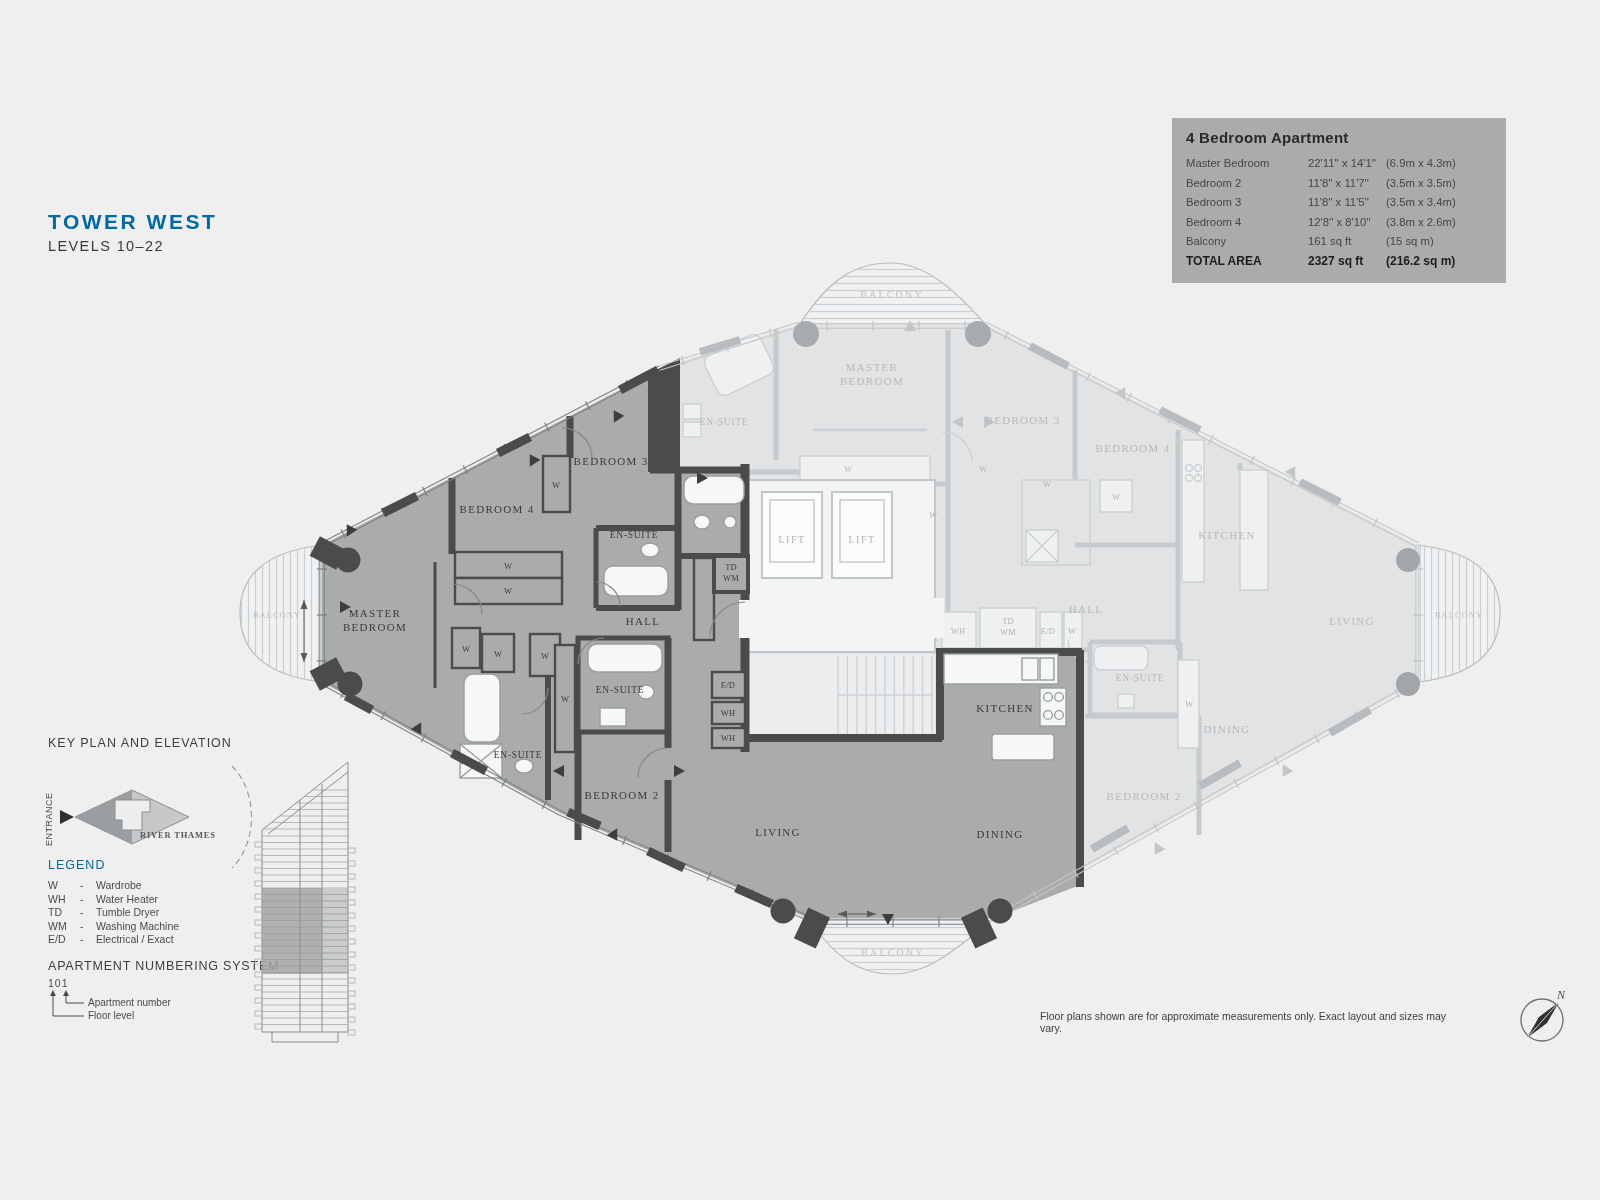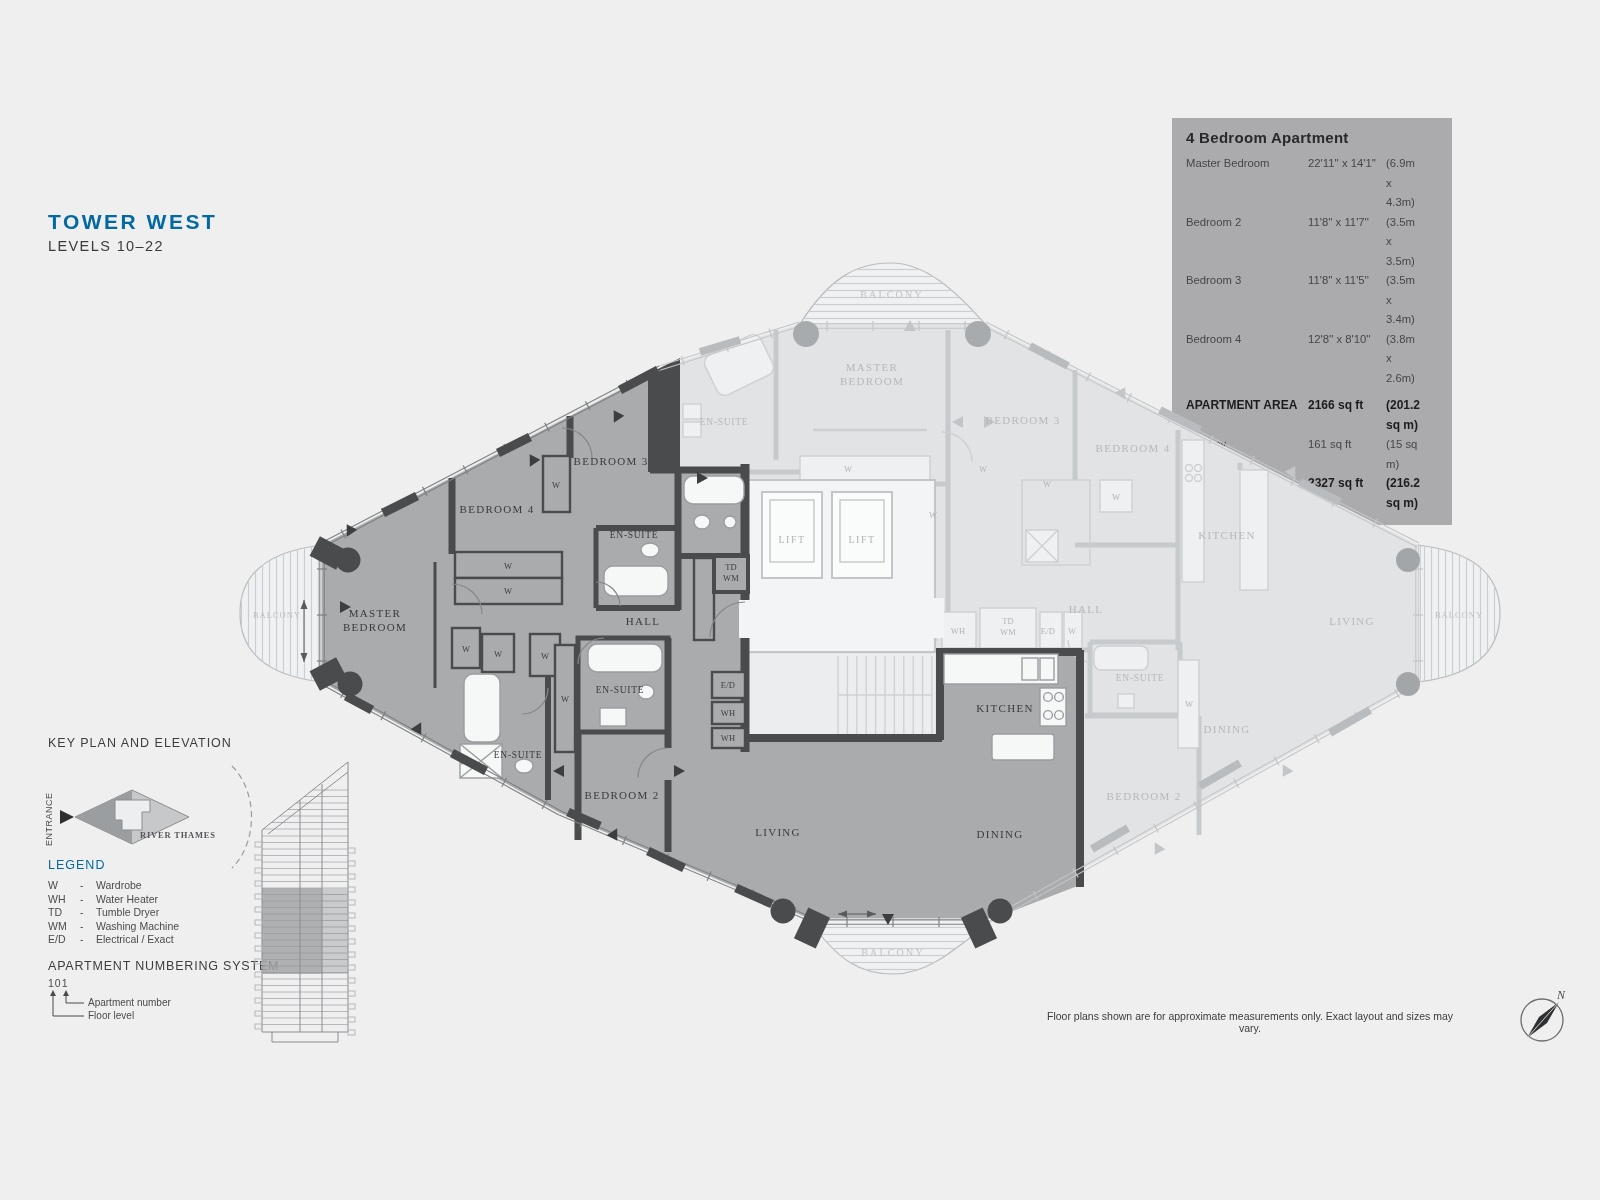--- a/index.html
+++ b/index.html
@@ -4,38 +4,38 @@
 <style>
   html,body{margin:0;padding:0;}
   body{width:1600px;height:1200px;background:#efeff0;overflow:hidden;
        font-family:"Liberation Sans",sans-serif;position:relative;}
   .abs{position:absolute;}
   
   #title-block{left:48px;top:210px;}
   #page-title{font-size:21px;font-weight:600;letter-spacing:2.5px;color:#0369a1;}
   #page-subtitle{font-size:14.5px;letter-spacing:1.4px;color:#3a3b3d;margin-top:4px;}
   
-  #info-panel{left:1172px;top:118px;width:280px;background:#ababad;box-sizing:border-box;
+  #info-panel{left:1172px;top:118px;width:334px;background:#ababad;box-sizing:border-box;
               padding:11px 30px 12px 14px;}
   #info-heading{font-size:15px;font-weight:bold;color:#28292b;letter-spacing:.3px;margin-bottom:8px;}
   .irow{display:grid;grid-template-columns:122px 78px auto;font-size:11.3px;color:#454648;
         line-height:19.5px;}
   .irow.bold{font-weight:bold;color:#1b1c1e;font-size:12px;}
   .irow.gap{margin-top:8px;}
   
   #keyplan-heading{left:48px;top:736px;font-size:12.5px;letter-spacing:1px;color:#3c3d3f;}
   #legend-block{left:48px;top:858px;}
   #legend-heading{font-size:12.5px;letter-spacing:1px;color:#0369a1;margin-bottom:7px;}
   .lrow{display:grid;grid-template-columns:32px 16px auto;font-size:10.5px;color:#4a4b4d;line-height:13.6px;}
   #numbering-heading{left:48px;top:959px;font-size:12.5px;letter-spacing:.8px;color:#3c3d3f;}
   #numbering-example{left:48px;top:977px;font-size:10.5px;color:#4a4b4d;letter-spacing:1px;}
   .numlabel{font-size:10px;color:#4a4b4d;}
   #apartment-number-label{left:88px;top:997px;}
   #floor-level-label{left:88px;top:1010px;}
-  #disclaimer{right:140px;top:1010px;font-size:10.5px;color:#3b3c3e;text-align:center;width:420px;}
+  #disclaimer{right:140px;top:1010px;font-size:10.5px;color:#3b3c3e;text-align:left;width:420px;}
   
   text{font-family:"Liberation Serif","DejaVu Serif",serif;}
   .t-hl{fill:#3a3b3d;font-size:11px;letter-spacing:1.3px;}
   .t-hl-sm{fill:#3a3b3d;font-size:9.5px;letter-spacing:.7px;}
   .t-hl-xs{fill:#3d3e40;font-size:8.5px;letter-spacing:.2px;}
   .t-fd{fill:#b6b9bb;font-size:11px;letter-spacing:1.3px;}
   .t-fd-sm{fill:#b6b9bb;font-size:9.5px;letter-spacing:.7px;}
   .t-fd-xs{fill:#b2b5b7;font-size:8.5px;letter-spacing:.2px;}
   .t-bal{fill:#bfc2c4;font-size:10px;letter-spacing:2.2px;}
   .t-bal-sm{fill:#bcbfc1;font-size:8.5px;letter-spacing:1px;}
@@ -67,25 +67,20 @@
       </div>
       <div class="irow">
         <span>Bedroom 3</span>
         <span>11'8'' x 11'5''</span>
         <span>(3.5m x 3.4m)</span>
       </div>
       <div class="irow">
         <span>Bedroom 4</span>
         <span>12'8'' x 8'10''</span>
         <span>(3.8m x 2.6m)</span>
-      </div>
-      <div class="irow bold gap">
-        <span>APARTMENT AREA</span>
-        <span>2166 sq ft</span>
-        <span>(201.2 sq m)</span>
       </div>
       <div class="irow">
         <span>Balcony</span>
         <span>161 sq ft</span>
         <span>(15 sq m)</span>
       </div>
       <div class="irow bold">
         <span>TOTAL AREA</span>
         <span>2327 sq ft</span>
         <span>(216.2 sq m)</span>

